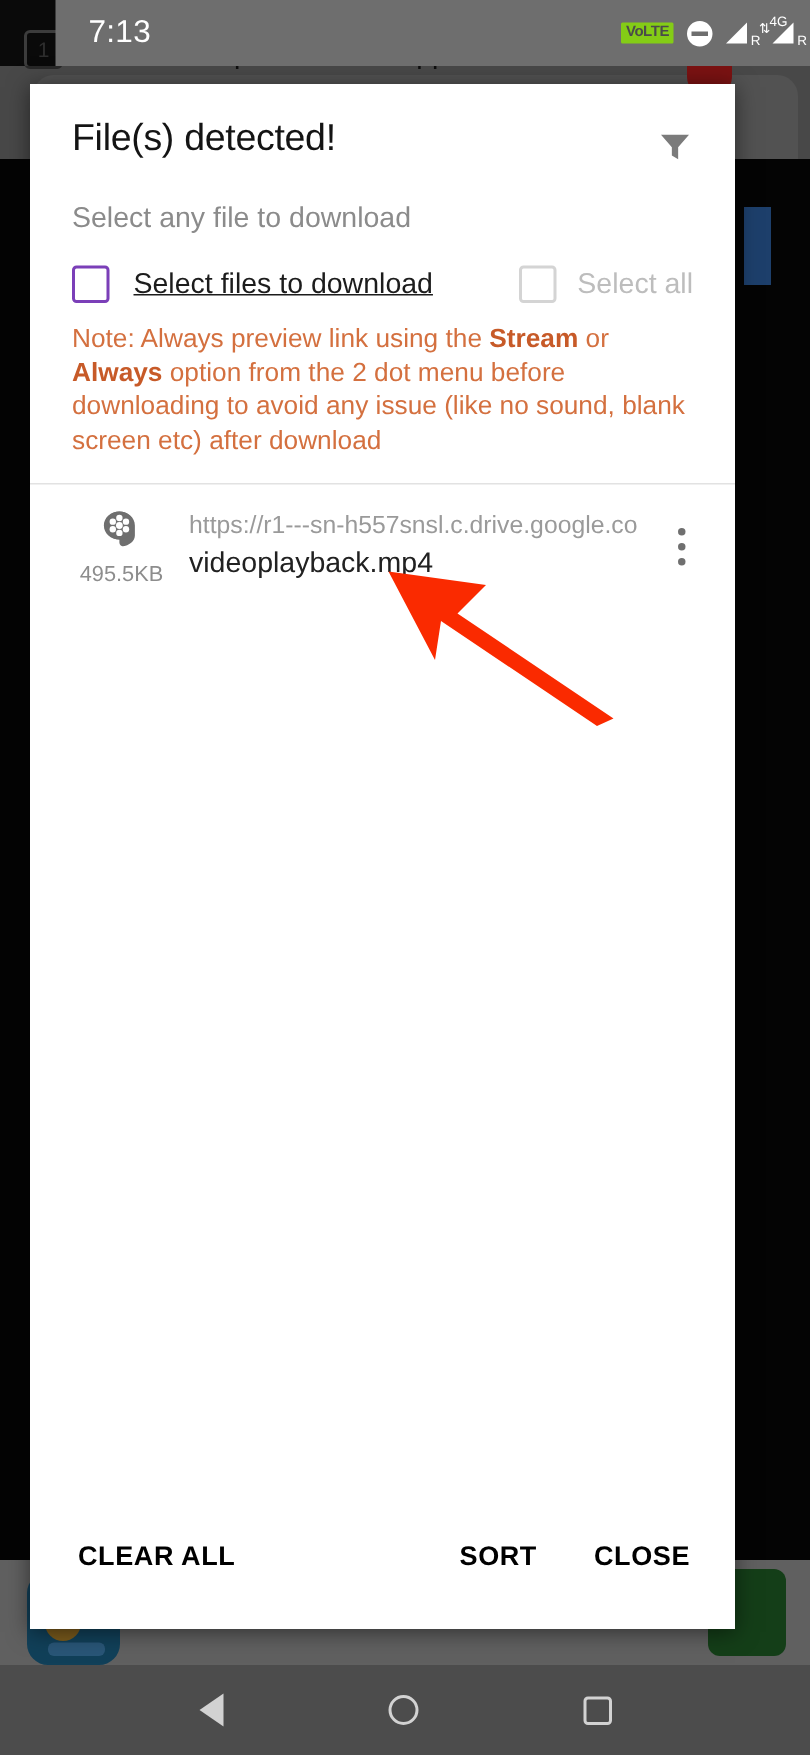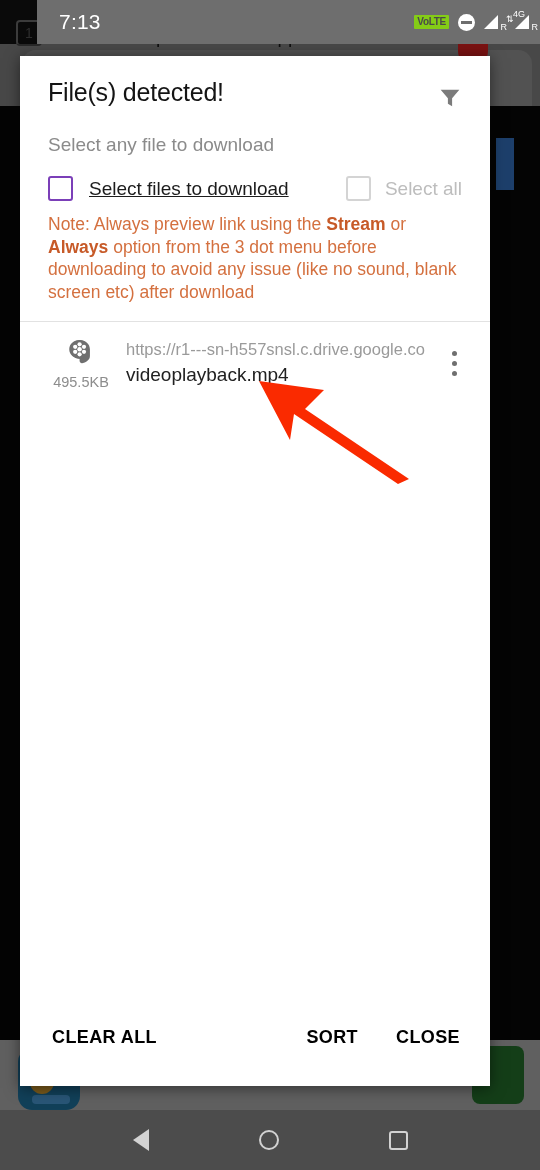--- a/index.html
+++ b/index.html
@@ -479,21 +479,21 @@
     <div id="select-row">
       <div class="cbox"></div>
       <div id="select-left-label">Select files to download</div>
       <div id="select-right">
         <div class="cbox disabled"></div>
         <div id="select-all-label">Select all</div>
       </div>
     </div>
 
     <div id="note">
-      <span>Note: Always preview link using the </span><b>Stream</b><span> or </span><b>Always</b><span> option from the 3 dot menu before downloading to avoid any issue (like no sound, blank screen etc) after download</span>
+      <span>Note: Always preview link using the </span><b>Stream</b><span> or </span><b>Always</b><span> option from the 2 dot menu before downloading to avoid any issue (like no sound, blank screen etc) after download</span>
     </div>
 
     <div id="divider"></div>
 
     <div id="file-row">
       <div id="file-thumb">
         <svg width="34" height="34" viewBox="0 0 24 24" aria-hidden="true">
           <path d="M20.5 19.2h-8.2c3.4-.35 6-2.4 6-5.1V9.4C18.3 5.6 15 2.8 11 2.8S3.7 5.6 3.7 9.4 7 16 11 16v1.4c0 1 .8 1.8 1.8 1.8h7.7v-0z" fill="#6f6f6f"></path>
           <circle cx="11" cy="9.4" r="6.6" fill="#6f6f6f"></circle>
           <circle cx="11" cy="9.4" r="1.6" fill="#ffffff"></circle>

